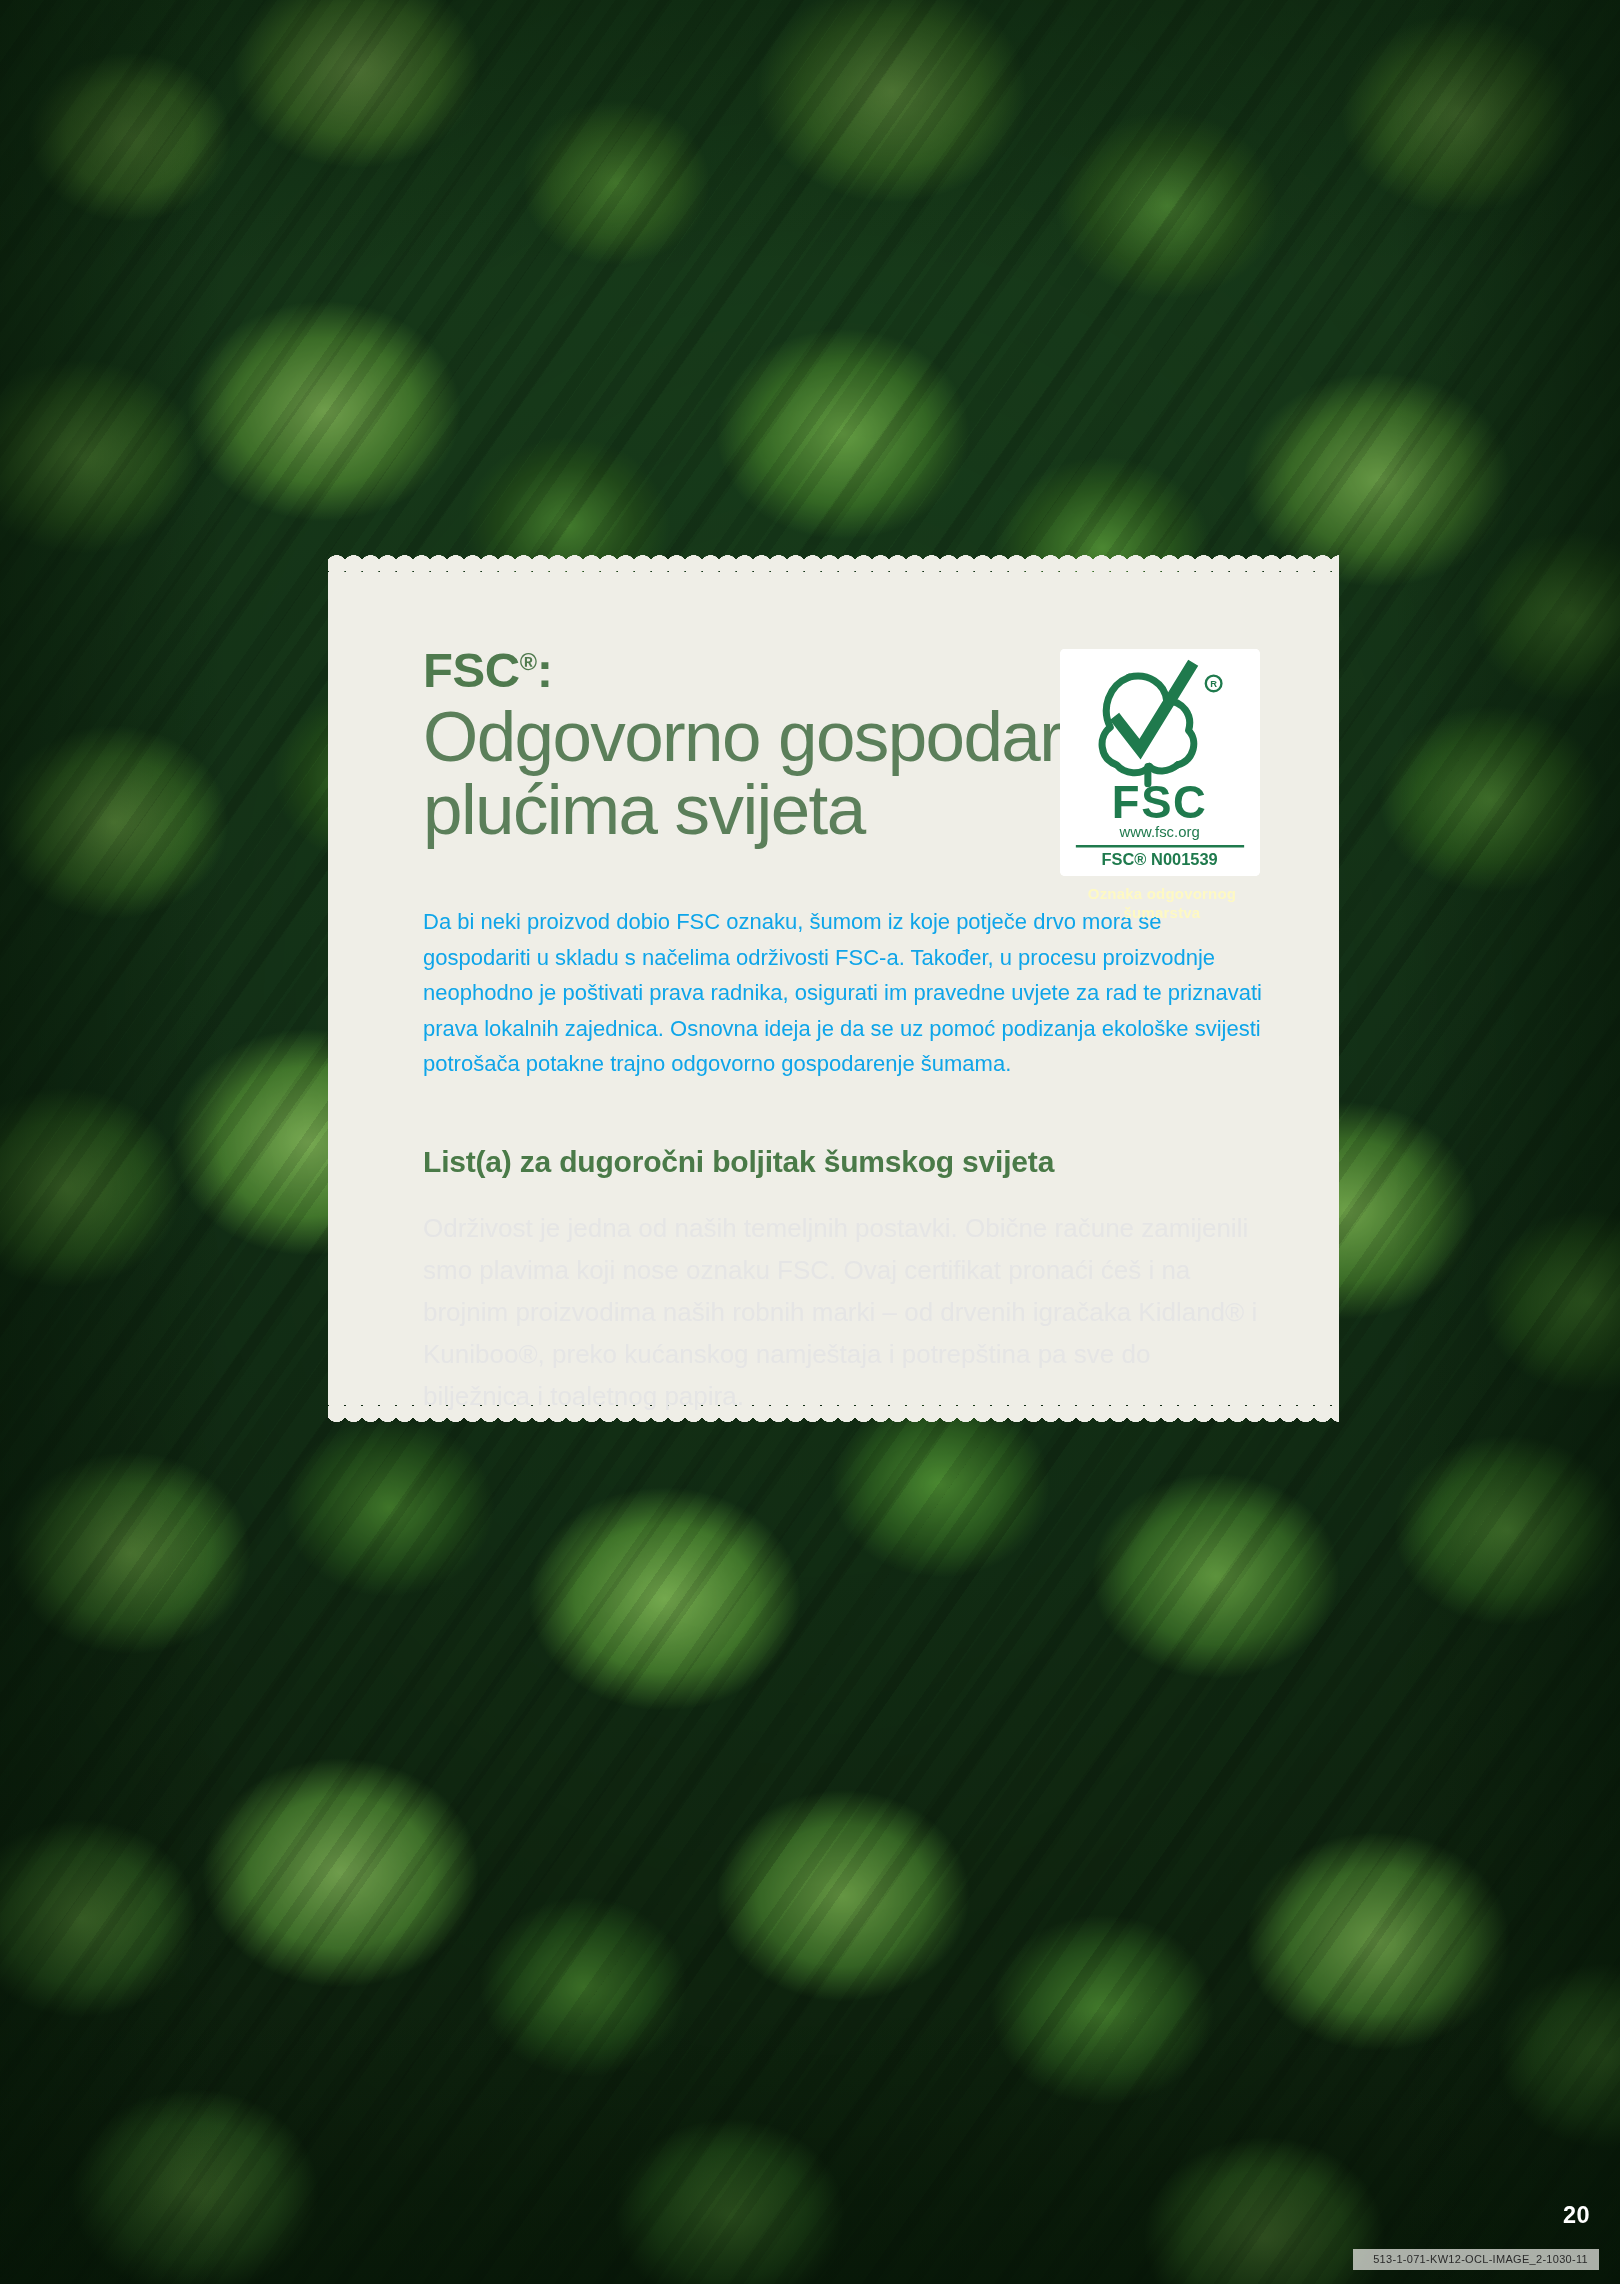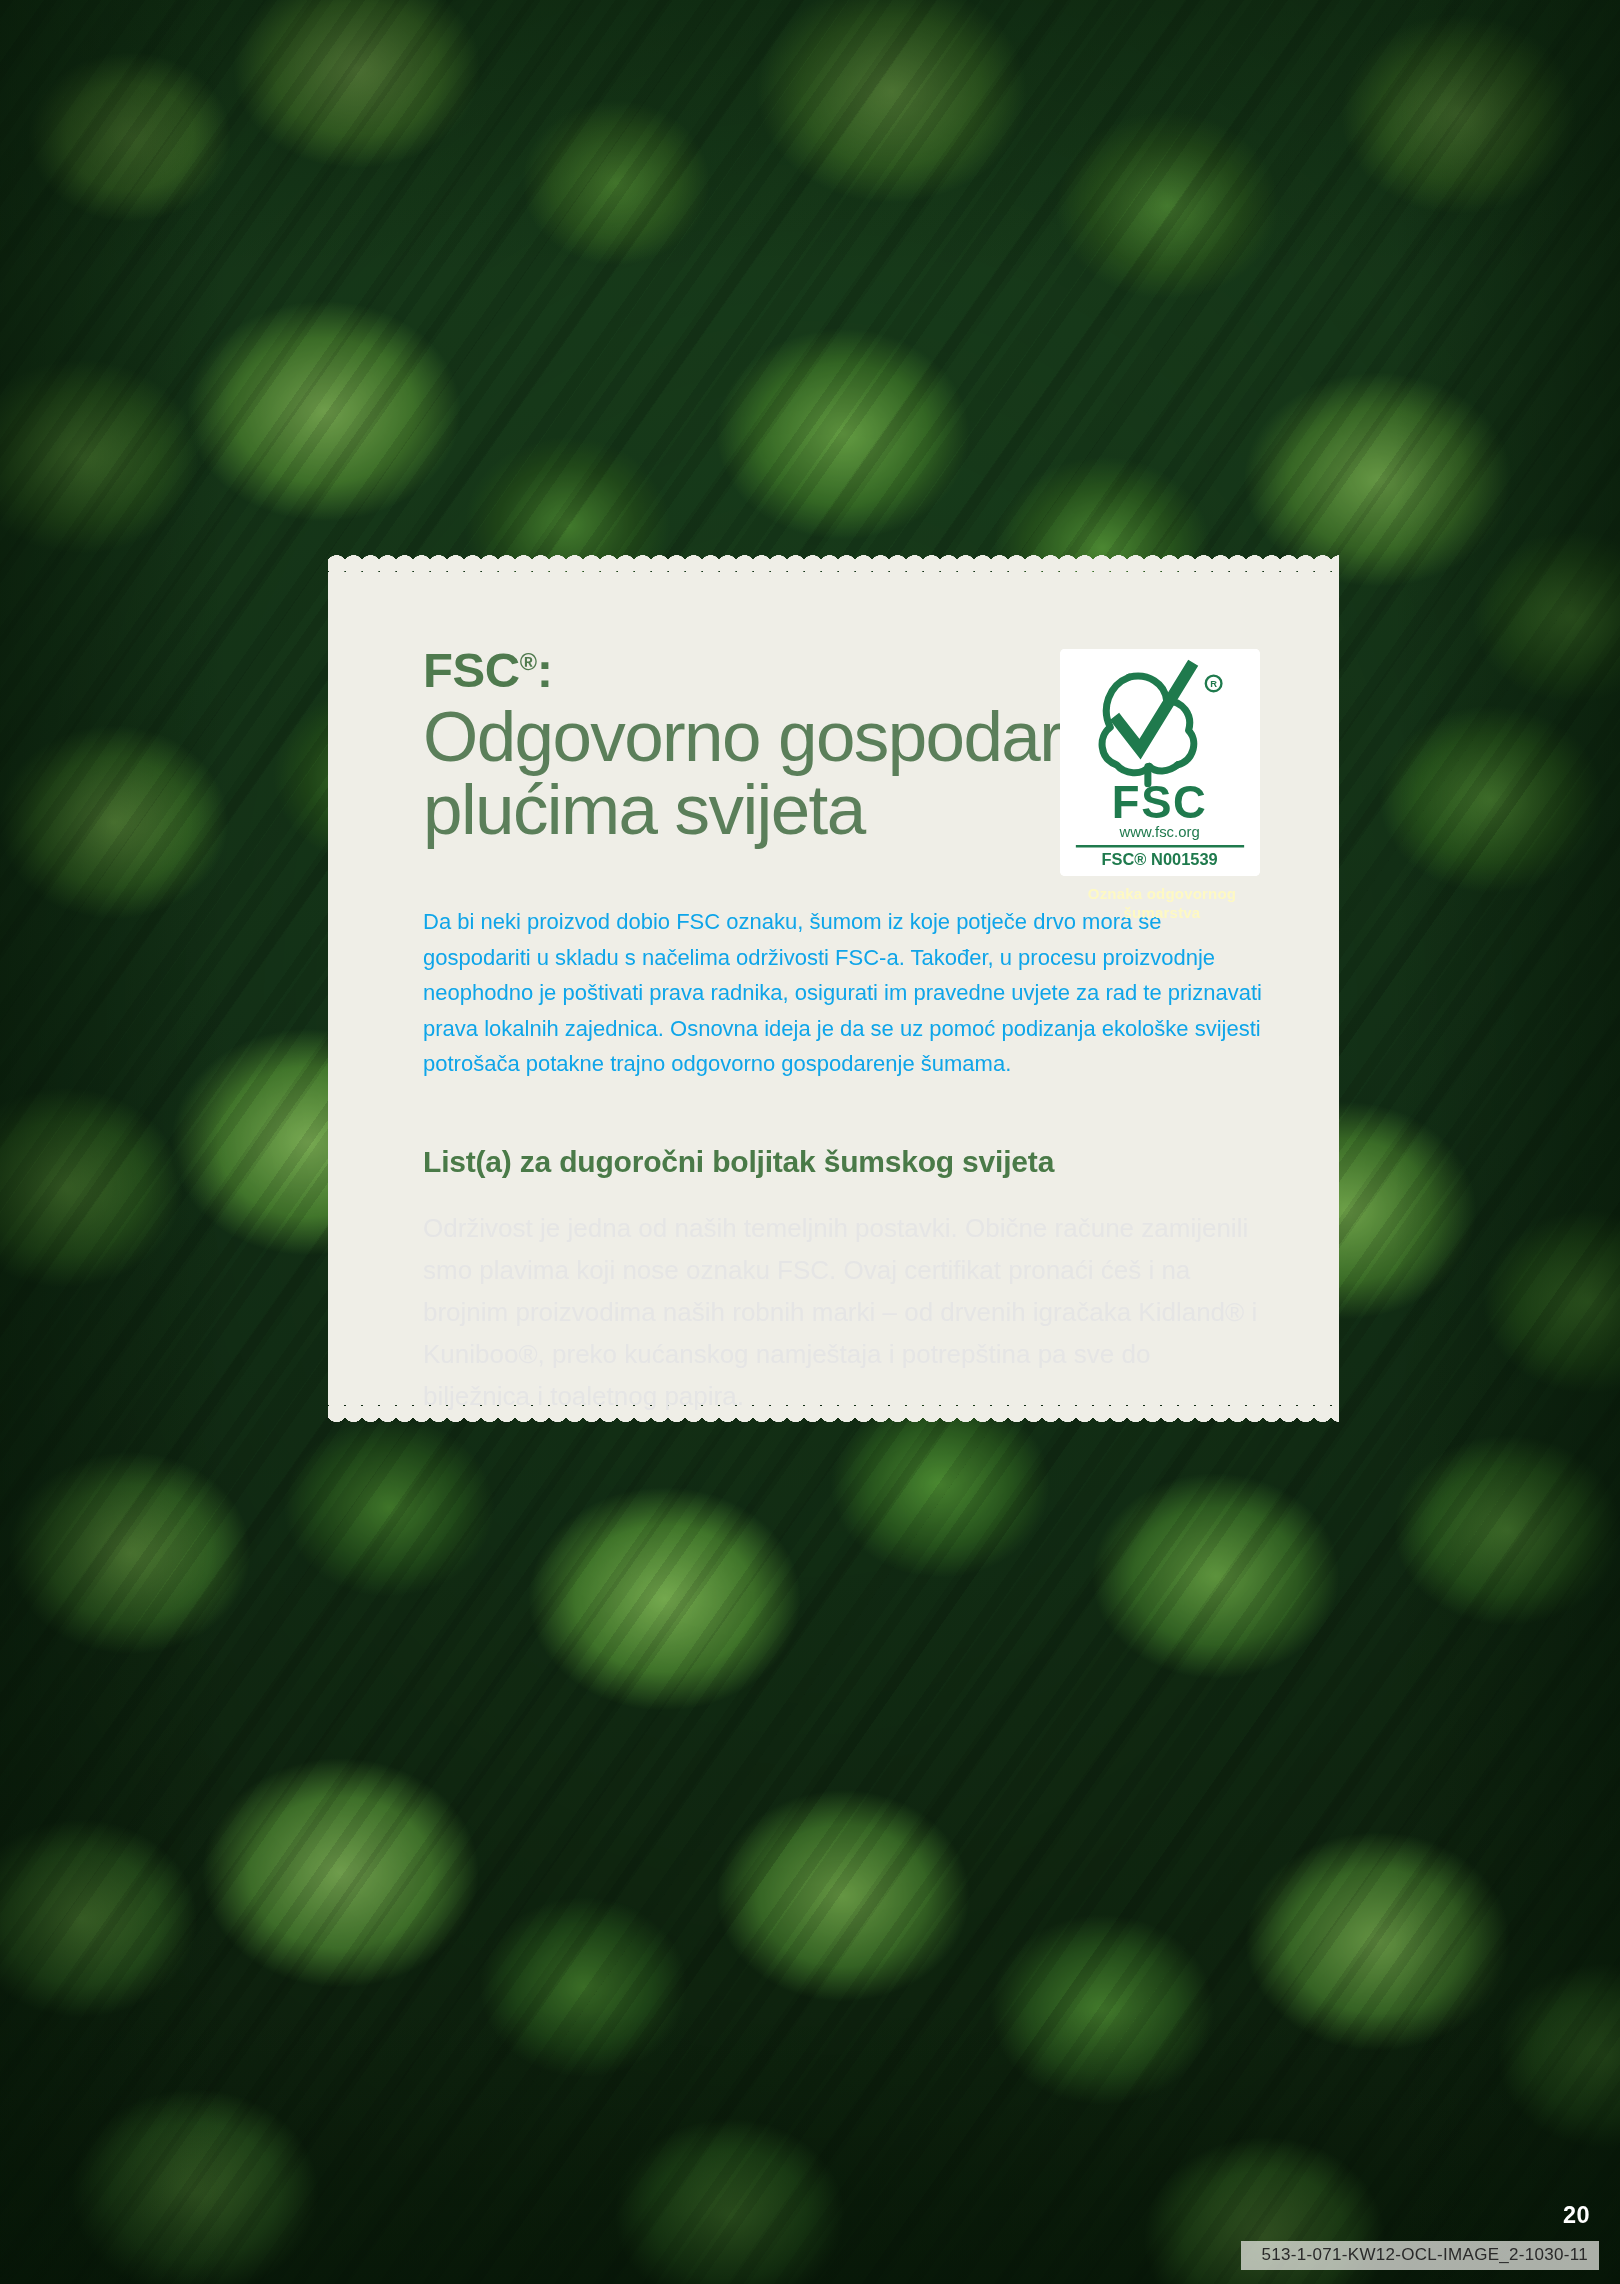--- a/index.html
+++ b/index.html
@@ -204,21 +204,21 @@
     font-size: 23.5px;
     font-weight: 700;
     letter-spacing: 0.4px;
   }
   .footer-code {
     position: absolute;
     right: 22px;
     bottom: 14px;
     background: rgba(236,236,232,0.72);
     color: #2a2a2a;
-    font-size: 17px;
+    font-size: 11px;
     letter-spacing: 0.3px;
     padding: 4.7px 11px 4.7px 20.4px;
     font-family: "Liberation Sans", sans-serif;
   }
 </style>
 </head>
 <body>
 
 <div class="page">
 

